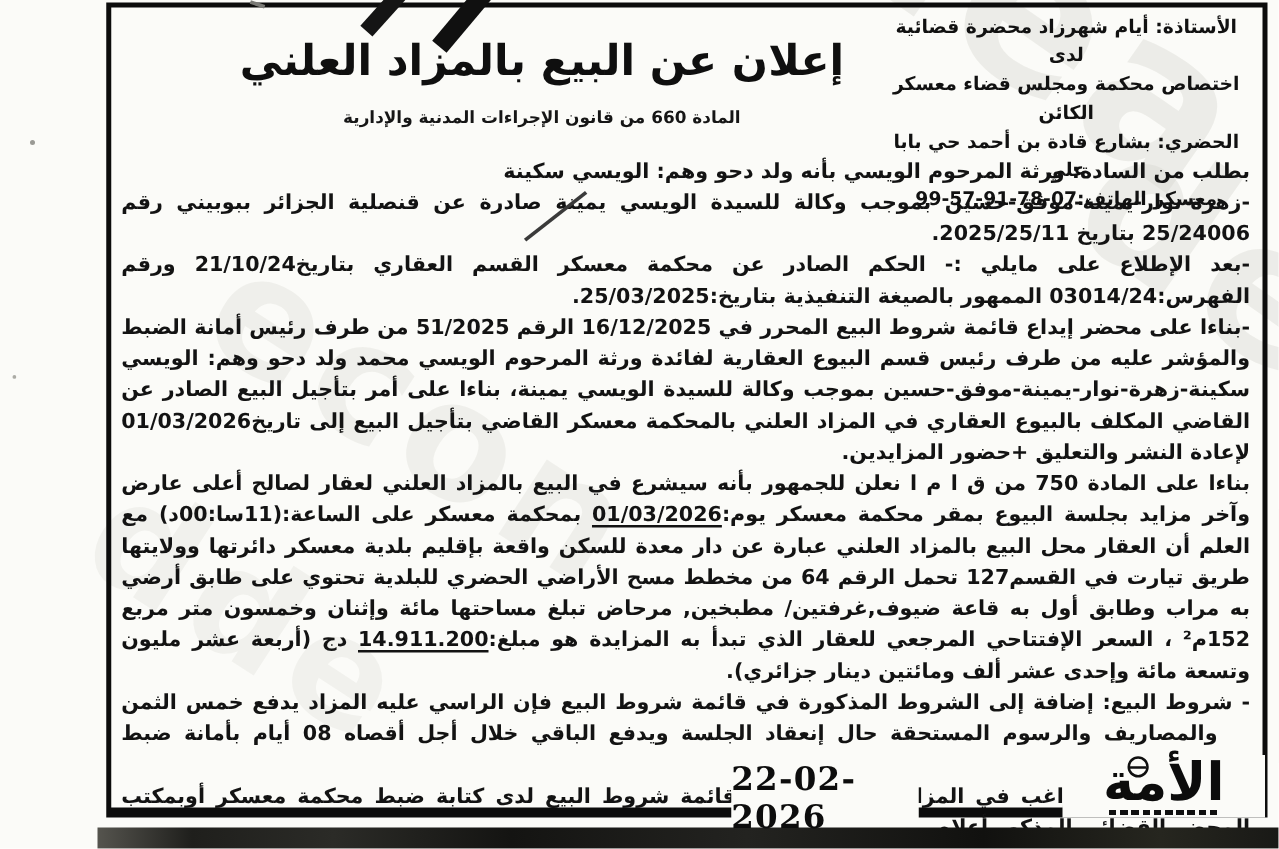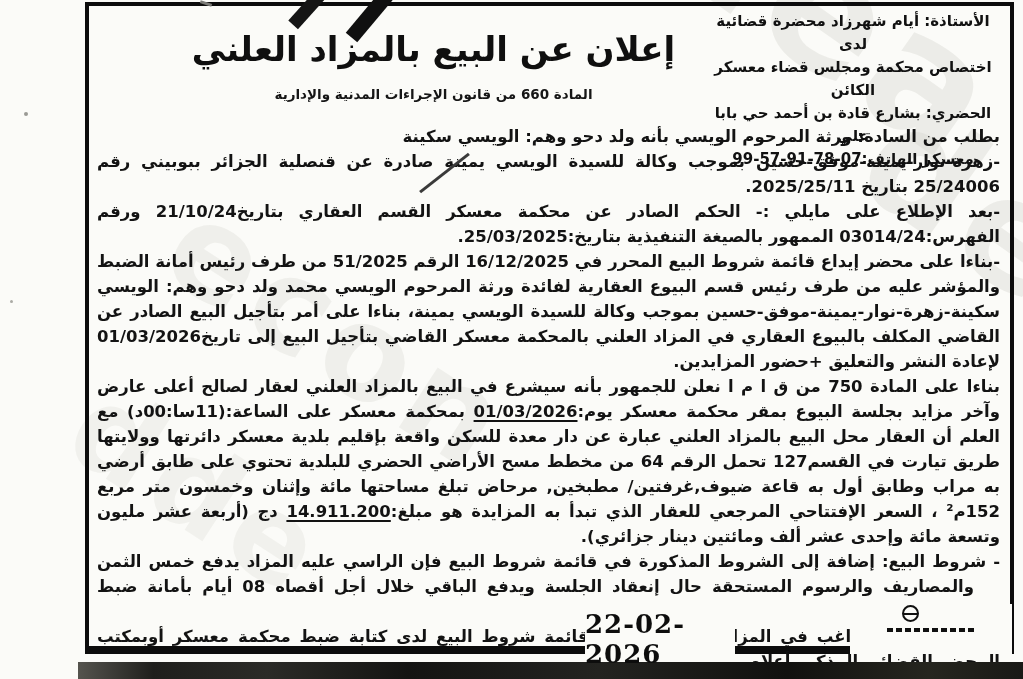--- a/index.html
+++ b/index.html
@@ -126,18 +126,19 @@
       <p class="p-conditions">- شروط البيع: إضافة إلى الشروط المذكورة في قائمة شروط البيع فإن الراسي عليه المزاد يدفع خمس الثمن والمصاريف والرسوم المستحقة حال إنعقاد الجلسة ويدفع الباقي خلال أجل أقصاه 08 أيام بأمانة ضبط المحكمة.</p>
       <p>فعلى الجمهور الراغب في المزايدة الإطلاع على قائمة شروط البيع لدى كتابة ضبط محكمة معسكر أوبمكتب المحضر القضائي المذكور أعلاه.</p>
     </div>
 
   </div>
 
   <div class="pub-date">22-02-2026</div>
 
   <div class="paper-logo">
     <span class="logo-globe"></span>
+    <span class="logo-text">الأمة</span>
     <span class="logo-tagline"></span>
   </div>
 
   <div class="bottom-strip"></div>
 
 </div>
 
 </body></html>

